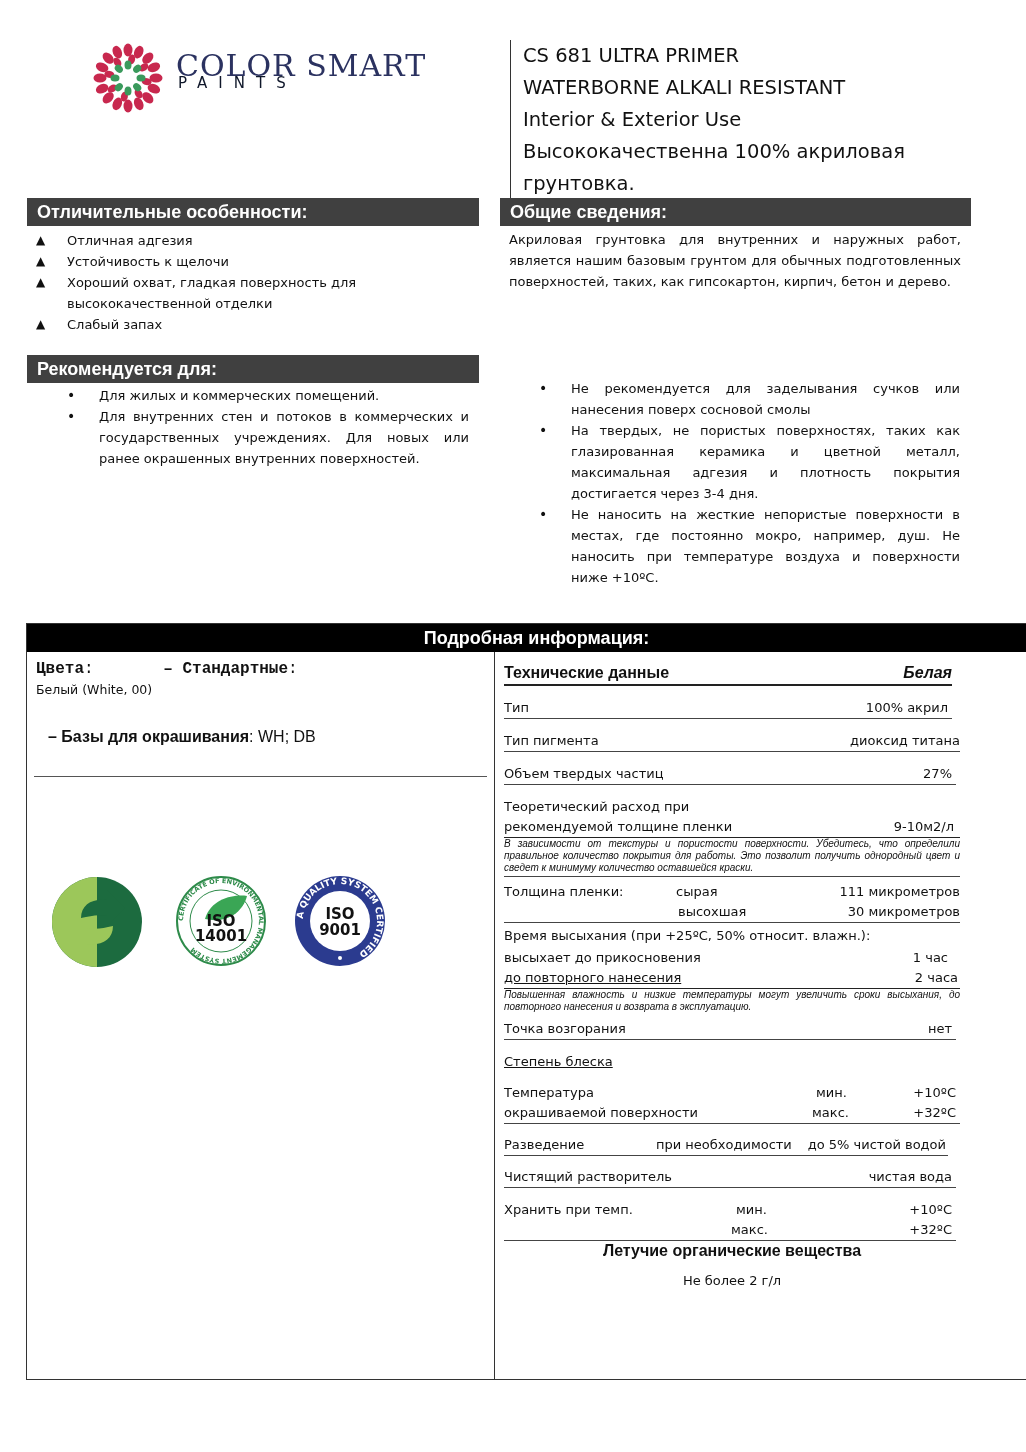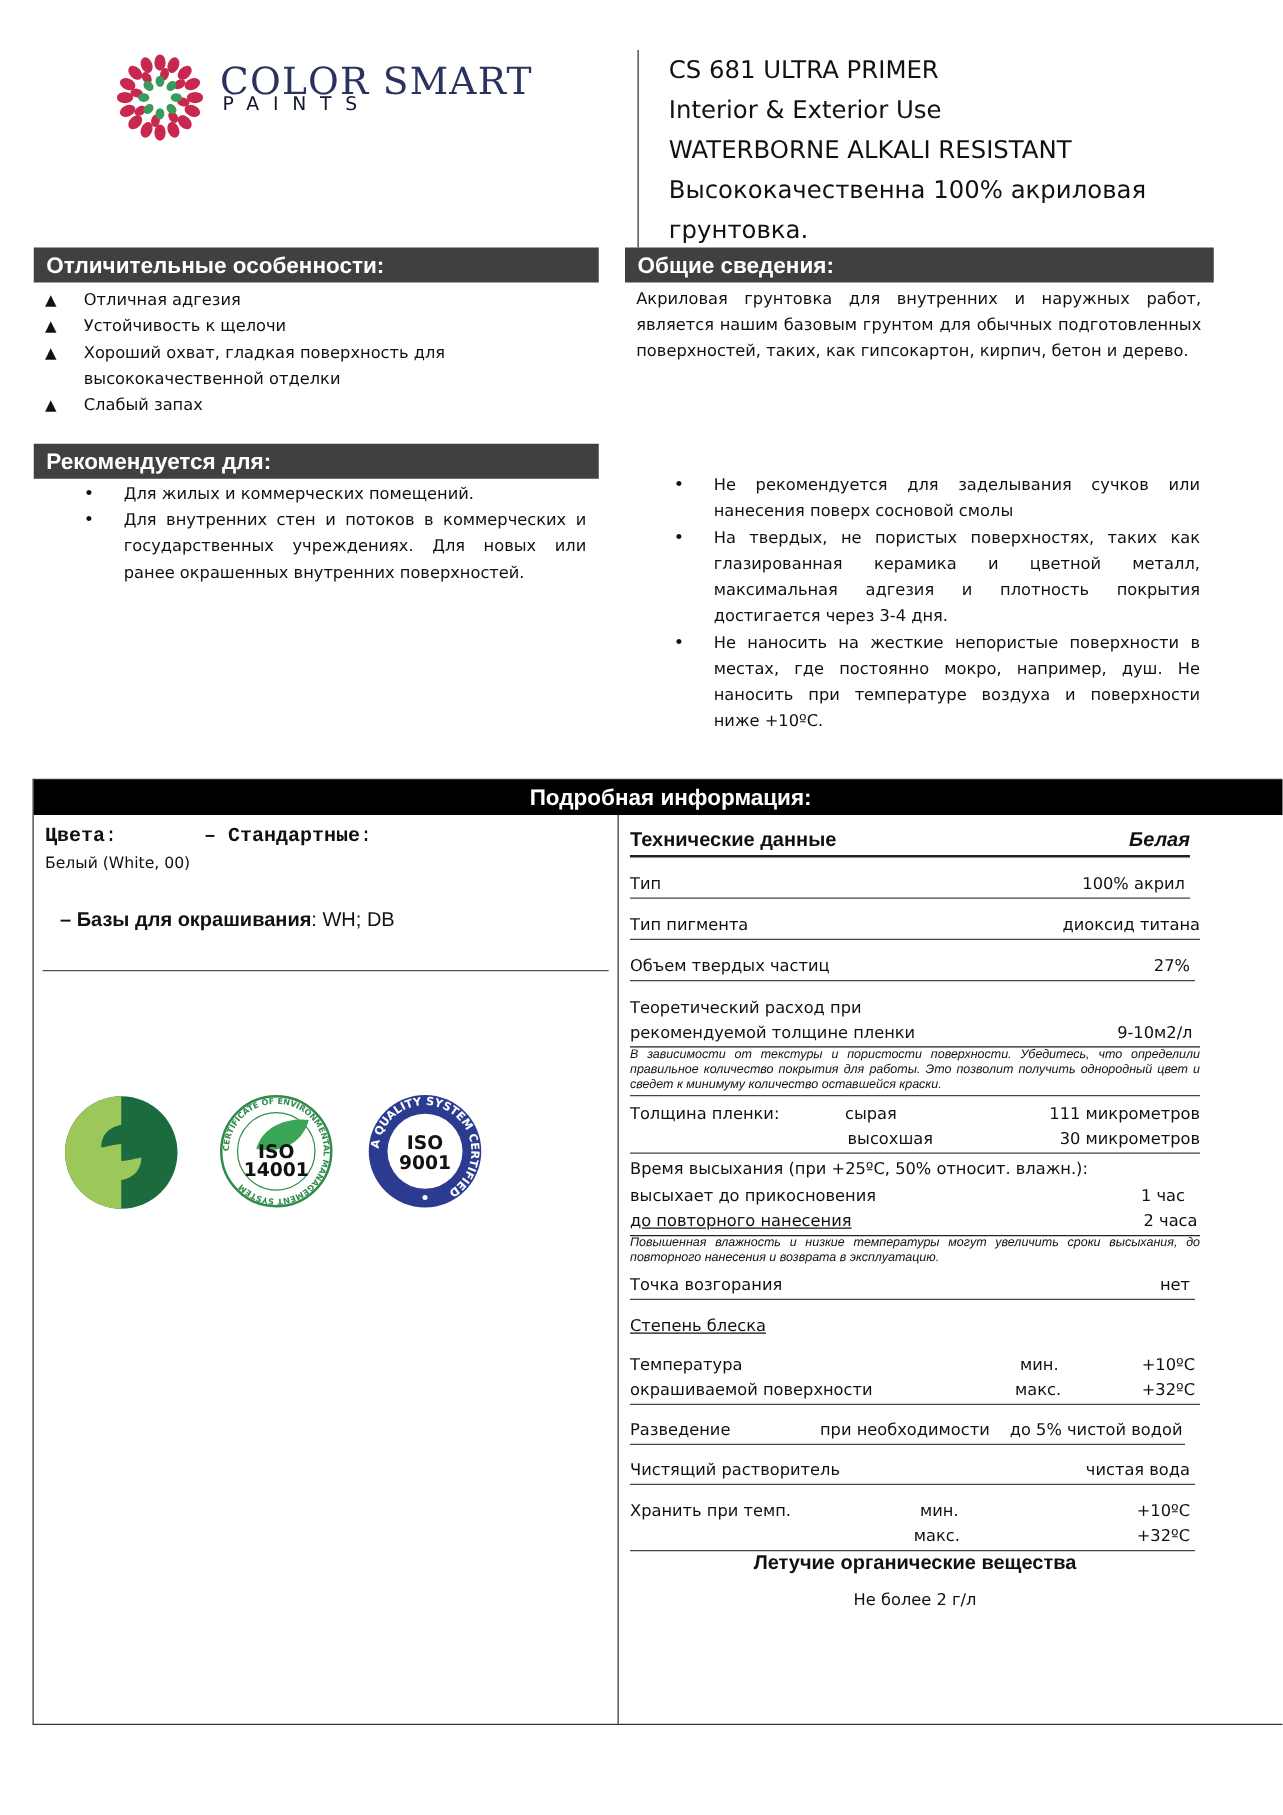--- a/index.html
+++ b/index.html
@@ -1,21 +1,21 @@
 <!DOCTYPE html>
 <html><head>
 <meta charset="utf-8">
 <style>
   html, body { margin:0; padding:0; background:#ffffff; }
   body { width:1026px; height:1452px; position:relative; font-family:"DejaVu Sans", sans-serif; color:#111; overflow:hidden; }
   .abs { position:absolute; }
   .logo { left:92px; top:42px; width:340px; height:72px; }
   .brand-main { position:absolute; left:84px; top:6px; font-family:"DejaVu Serif", serif; font-size:30px; color:#2b3260; letter-spacing:1px; white-space:nowrap; }
   .brand-sub { position:absolute; left:86px; top:32px; font-family:"DejaVu Sans", sans-serif; font-size:15px; color:#0f172a; letter-spacing:11px; white-space:nowrap; }
-  .title-block { left:510px; top:40px; width:470px; height:158px; border-left:1.5px solid #333; padding-left:24px; }
+  .title-block { left:510px; top:40px; width:470px; height:158px; border-left:1.5px solid #333; padding-left:12px; }
   .title-line { font-size:19.5px; line-height:32px; white-space:nowrap; color:#111; }
   .section-bar { background:#404040; color:#fff; font-family:"Liberation Sans", sans-serif; font-weight:bold; font-size:18px; height:28px; line-height:28px; padding-left:10px; box-sizing:border-box; }
   .bullet-list { margin:0; padding:0; list-style:none; font-size:13px; line-height:21px; }
   .bullet-list li { position:relative; }
   .tri { position:absolute; left:0; top:0; font-size:12px; }
   .dot { position:absolute; top:0; font-size:14px; }
   .justify { text-align:justify; text-align-last:left; }
   .detail-box { left:26px; top:623px; width:1021px; height:757px; border:1.5px solid #333; box-sizing:border-box; }
   .detail-bar { position:absolute; left:0; top:0; right:0; height:28px; background:#000; color:#fff; font-family:"Liberation Sans", sans-serif; font-weight:bold; font-size:18px; text-align:center; line-height:28px; }
   .col-div { position:absolute; left:467px; top:28px; bottom:0; border-left:1.5px solid #333; }
@@ -68,22 +68,22 @@
         <ellipse cx="0" cy="-13" rx="3.5" ry="4.5" transform="rotate(315)"></ellipse>
       </g>
     </g>
   </svg>
   <div class="brand-main">COLOR SMART</div>
   <div class="brand-sub">PAINTS</div>
 </div>
 
 <div class="abs title-block">
   <div class="title-line">CS 681 ULTRA PRIMER</div>
+  <div class="title-line">WATERBORNE ALKALI RESISTANT</div>
   <div class="title-line">Interior &amp; Exterior Use</div>
-  <div class="title-line">WATERBORNE ALKALI RESISTANT</div>
   <div class="title-line">Высококачественна 100% акриловая</div>
   <div class="title-line">грунтовка.</div>
 </div>
 
 <div class="abs" style="left:27px;top:198px;width:452px;">
   <div class="section-bar">Отличительные особенности:</div>
   <ul class="bullet-list" style="margin-top:4px;">
     <li style="padding-left:40px;"><span class="tri" style="left:9px;">▲</span><span>Отличная адгезия</span></li>
     <li style="padding-left:40px;"><span class="tri" style="left:9px;">▲</span><span>Устойчивость к щелочи</span></li>
     <li style="padding-left:40px;width:290px;"><span class="tri" style="left:9px;">▲</span><span>Хороший охват, гладкая поверхность для высококачественной отделки</span></li>

